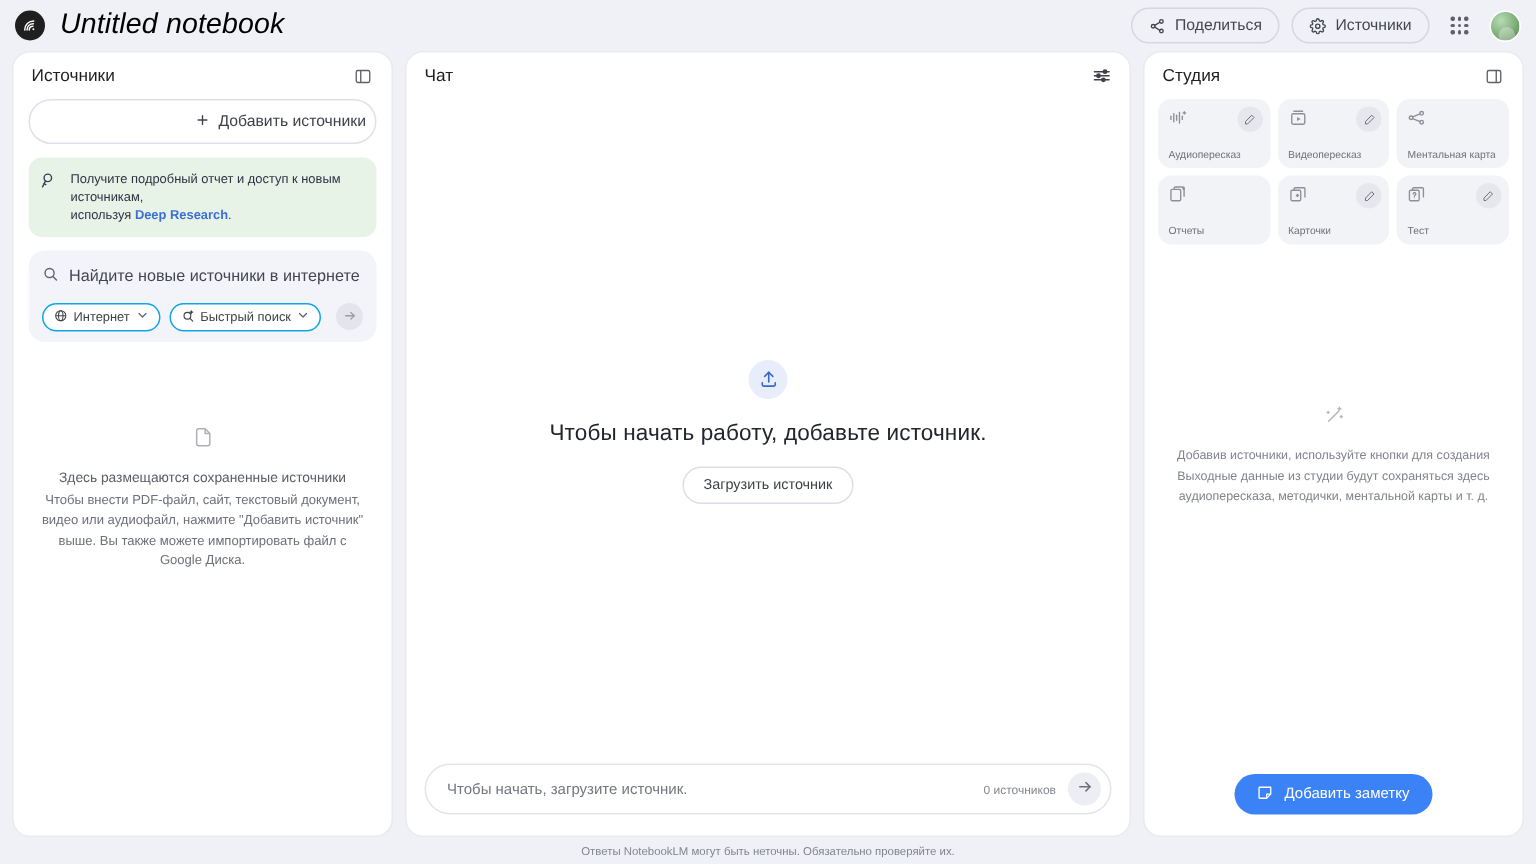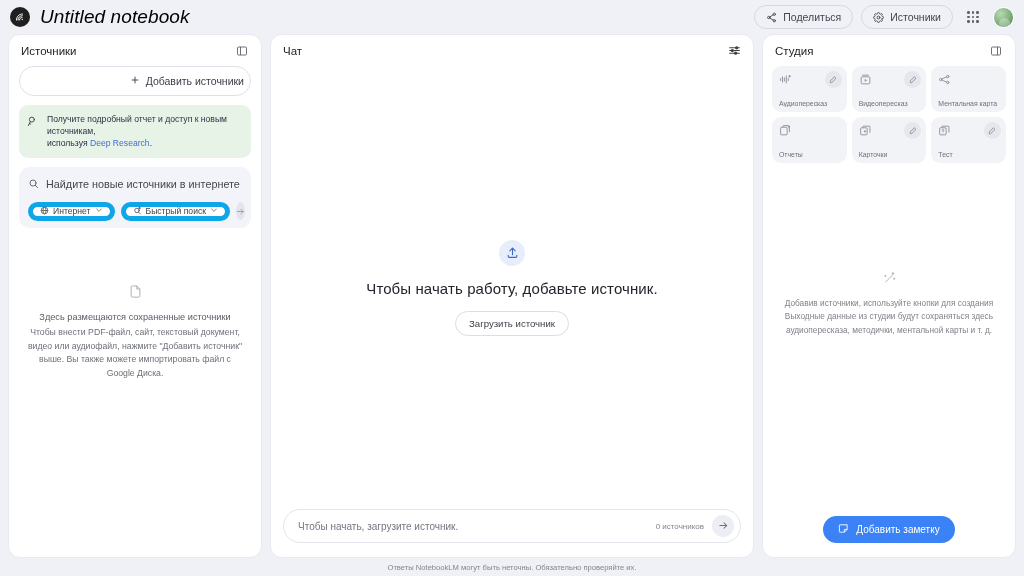--- a/index.html
+++ b/index.html
@@ -107,37 +107,37 @@
   .deep-banner {
     margin-top: 9px;
     background: #e8f3e8; border-radius: 9px;
     padding: 8px 9px 8px 8px;
     display: flex; gap: 7px; align-items: flex-start;
   }
   .deep-banner-icon { margin-top: 1px; flex: 0 0 auto; }
   .deep-banner-text {
     font-size: 8.6px; line-height: 1.42; color: #2d3142;
   }
-  .deep-link { color: #3b6fd6; }
+  .deep-link { color: #3b6fd6; font-weight: bold; }
   .search-card {
     margin-top: 9px;
     background: #f3f4f9; border-radius: 11px;
     padding: 8px 9px 7px 9px;
   }
   .search-row { display: flex; align-items: center; gap: 7px; }
   .search-placeholder {
     font-size: 10.8px; color: #44464f;
   }
   .filters-row {
     display: flex; align-items: center; gap: 6px; margin-top: 9px;
   }
   .filter-chip {
     display: inline-flex; align-items: center; gap: 4px;
     height: 19px; padding: 0 7px;
-    background: #fff; border: 5px solid #0ea5e9; border-radius: 11px;
+    background: #fff; border: 1px solid #0ea5e9; border-radius: 11px;
     font-size: 8.6px; color: #3f4149; cursor: pointer; white-space: nowrap;
   }
   .send-round {
     margin-left: auto;
     width: 18px; height: 18px; border-radius: 50%;
     background: #e4e5ec; display: flex; align-items: center; justify-content: center;
     cursor: pointer;
   }
   .sources-empty {
     flex: 1; display: flex; flex-direction: column;

